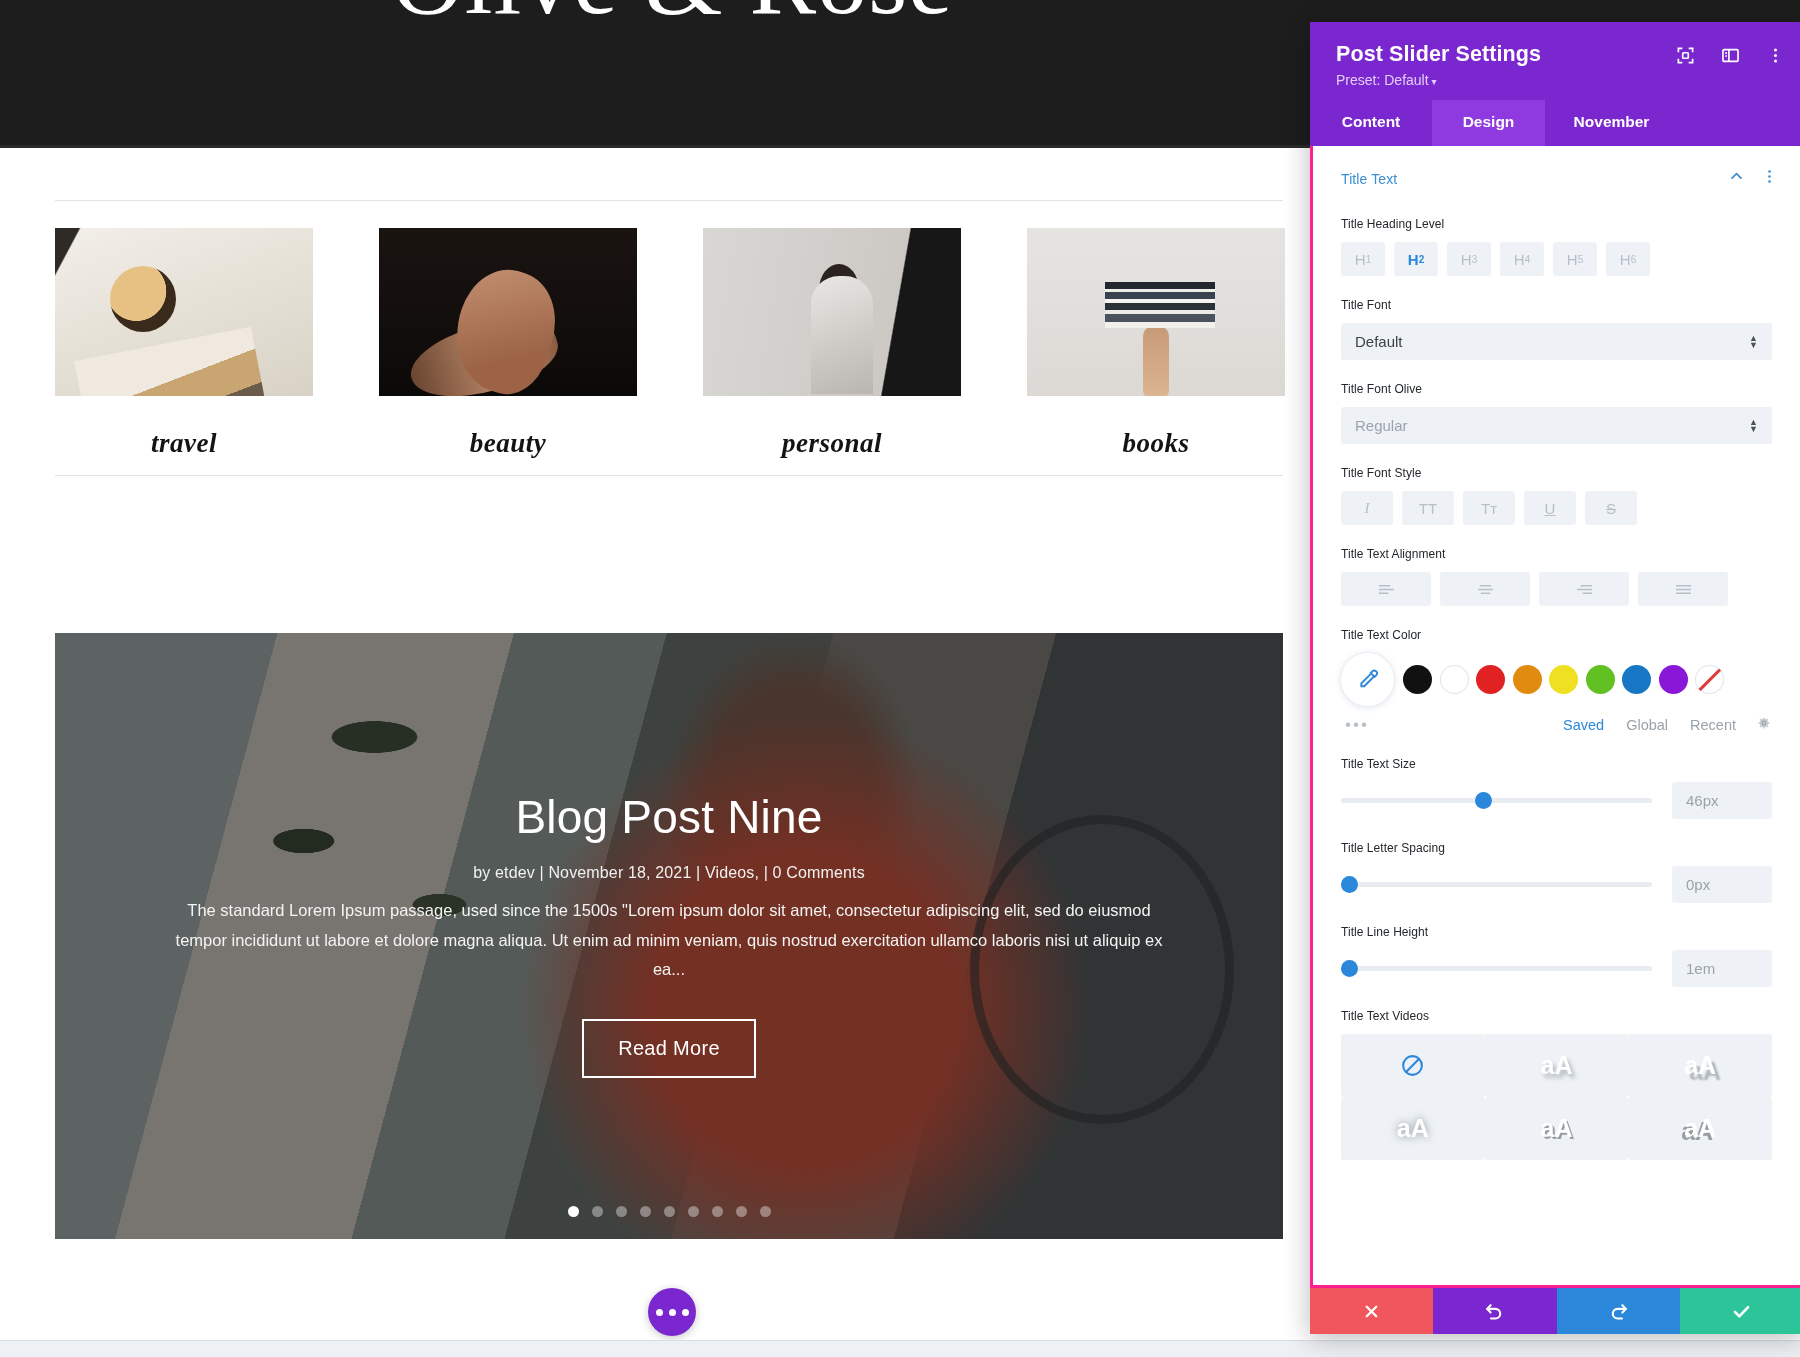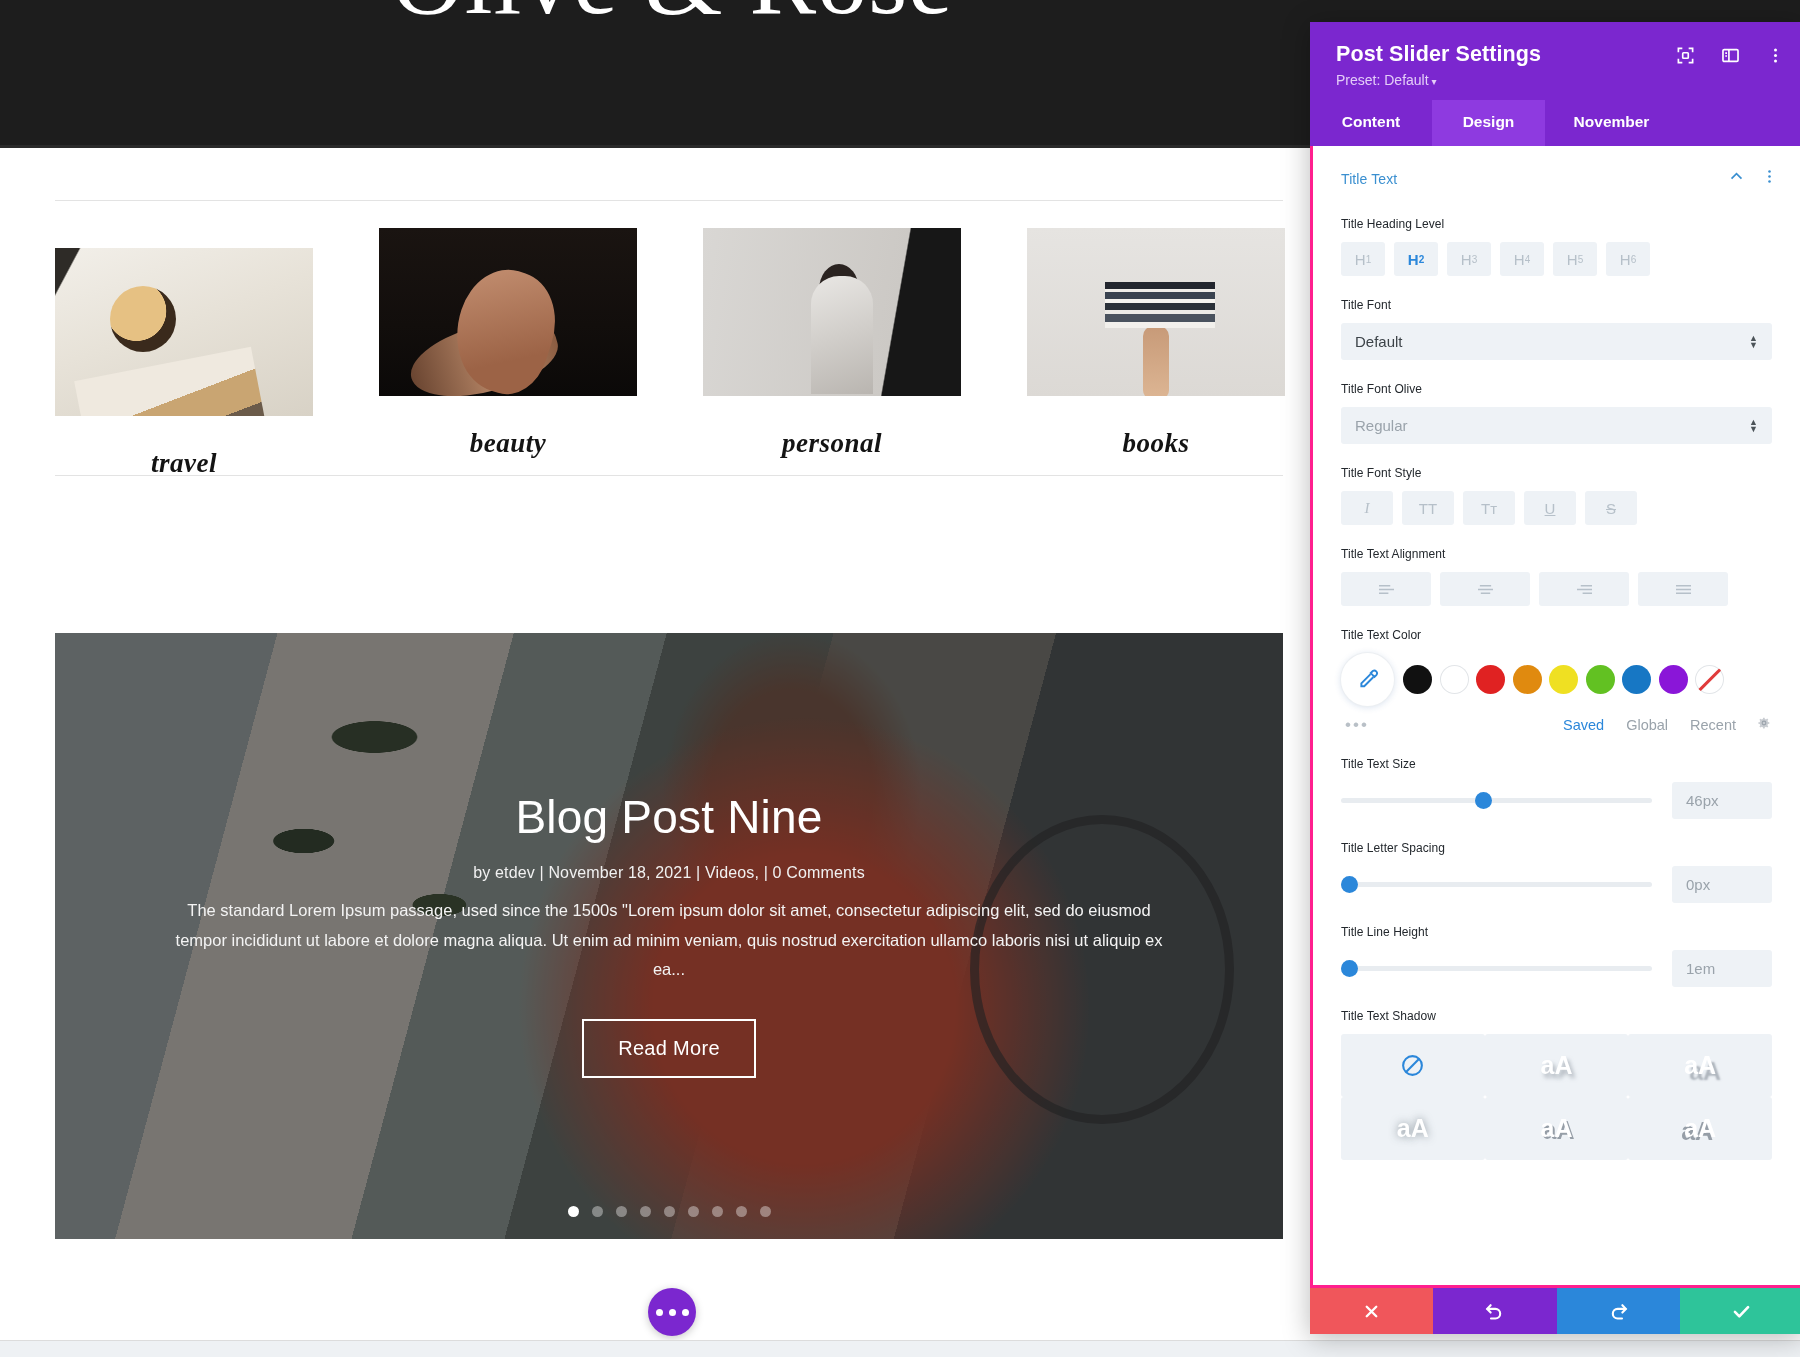--- a/index.html
+++ b/index.html
@@ -26,21 +26,21 @@
     white-space:nowrap;
   }
   .hero-underline{ position:absolute; left:0; bottom:0; width:1800px; height:3px; background:#2a2a2a;}
 
   .cat-rule { position:absolute; left:55px; width:1228px; height:1px; background:#e3e3e3; }
   .cat-rule.top { top:200px; }
   .cat-rule.bot { top:475px; }
 
   .cat-row { position:absolute; left:55px; top:228px; width:1228px; height:250px; }
   .cat-item { position:absolute; top:0; width:258px; }
-  .cat-item.i0{ left:0;margin-top:20px; }
+  .cat-item.i0{ left:0; }
   .cat-item.i1{ left:324px; }
   .cat-item.i2{ left:648px; }
   .cat-item.i3{ left:972px; }
   .cat-thumb { width:258px; height:168px; background:#cfcfcf; position:relative; overflow:hidden; }
   .cat-label {
     margin-top:32px; text-align:center;
     font-family:"Liberation Serif", serif; font-style:italic; font-weight:700;
     font-size:27px; color:#141414; letter-spacing:.5px;
   }
 
@@ -482,21 +482,21 @@
         <div class="f-label">Title Line Height</div>
         <div class="slider-row">
           <div class="sl-track">
             <div class="sl-thumb" style="left:0%"></div>
           </div>
           <div class="sl-val">1em</div>
         </div>
       </div>
 
       <div class="field" style="padding-bottom:26px;">
-        <div class="f-label">Title Text Shadow</div>
+        <div class="f-label">Title Text Videos</div>
         <div class="shadow-grid">
           <div class="sh-cell">
             <svg class="sh-none" width="25" height="25" viewBox="0 0 24 24" fill="none" stroke="#2b87da" stroke-width="2">
               <circle cx="12" cy="12" r="9"></circle>
                 <path d="M5.6 18.4L18.4 5.6"></path>
             </svg>
           </div>
           <div class="sh-cell sh1">aA</div>
           <div class="sh-cell sh2">aA</div>
           <div class="sh-cell sh3">aA</div>

